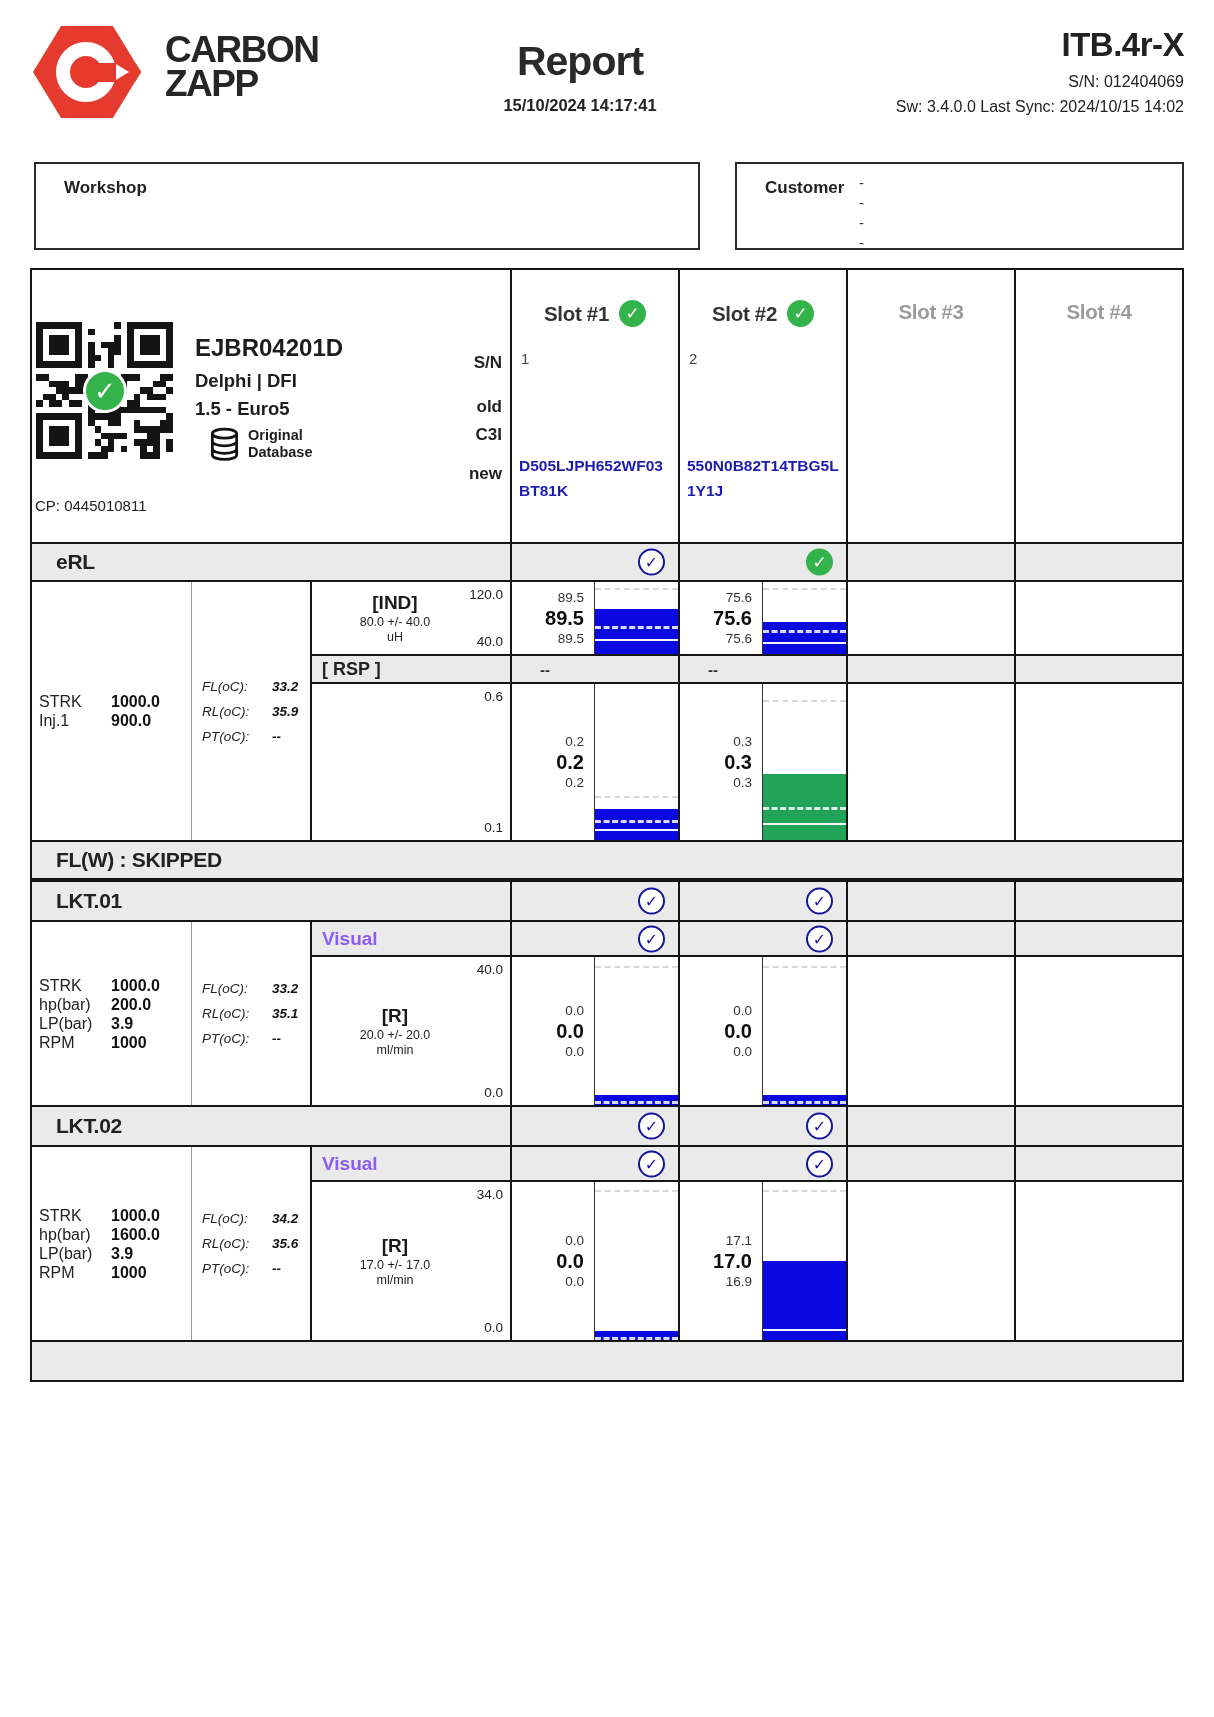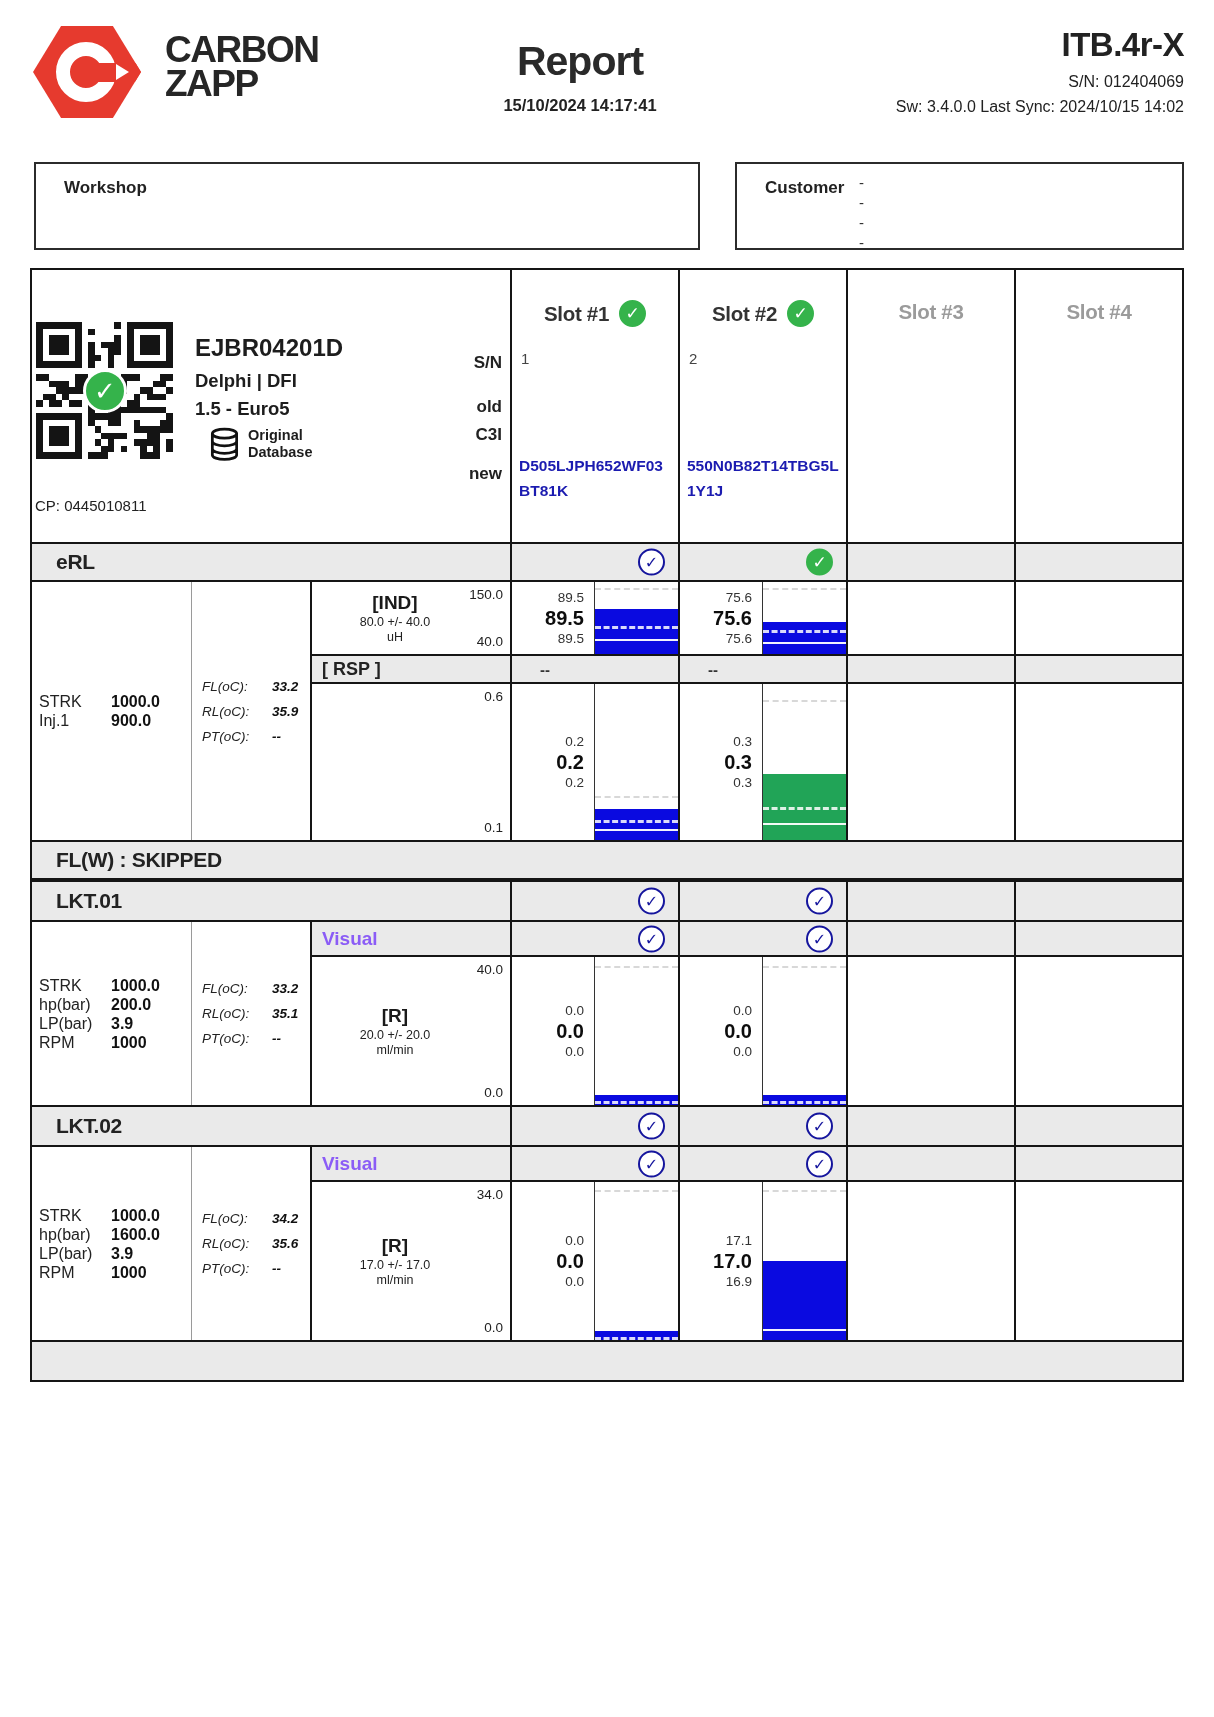--- a/index.html
+++ b/index.html
@@ -363,21 +363,21 @@
           </div>
         <div class="tline">
             <span class="tl">PT(oC):</span>
             <span class="tv">--</span>
           </div>
       </div>
       <div class="stack">
 
         <div class="subrow" style="height:72px">
           <div class="cell-test">
-            <span class="sc-top">150.0</span>
+            <span class="sc-top">120.0</span>
             <span class="sc-bot">40.0</span>
             <div class="tc">
               <span class="t-name">[IND]</span>
               <span class="t-nom">80.0 +/- 40.0</span>
               <span class="t-unit">uH</span>
             </div>
           </div>
           <div class="slot">
             <div class="cell-val">
               <span class="v-sm">89.5</span>

